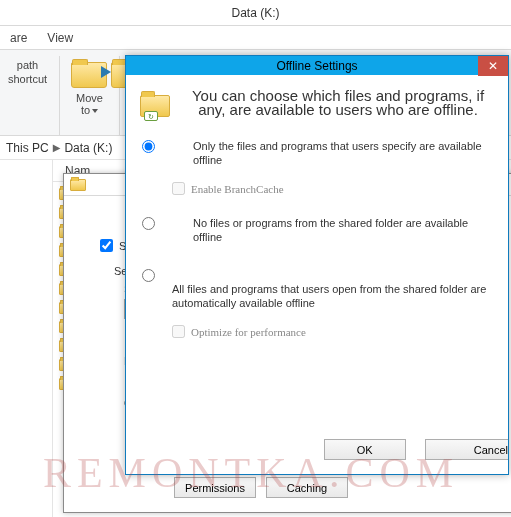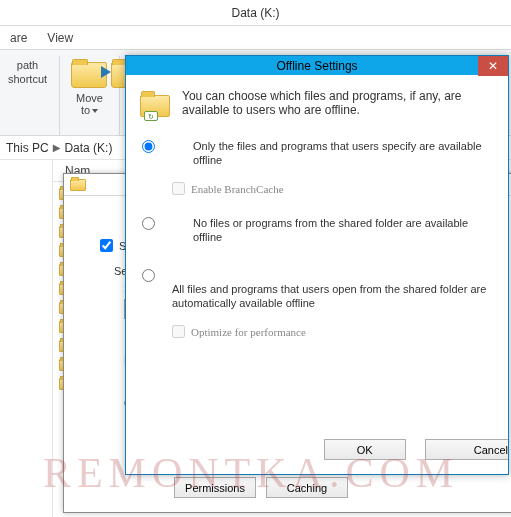--- a/index.html
+++ b/index.html
@@ -45,21 +45,21 @@
   .offline-dialog { position:absolute; left:125px; top:55px; width:384px; height:420px; background:#fff; border:1px solid #0f7bbd; box-shadow: 0 0 8px rgba(0,0,0,0.3); }
   .od-title { height:19px; background:#0ea5e9; display:flex; align-items:center; justify-content:center; position:relative; }
   .od-title-text { color:#000; font-size:12px; }
   .od-close { position:absolute; right:0; top:0; width:30px; height:20px; background:#c94f44; display:flex; align-items:center; justify-content:center; color:#fff; font-size:12px; cursor:pointer; }
   .od-body { padding: 14px 14px 0 14px; }
   .od-intro { display:flex; align-items:flex-start; margin-bottom:18px; }
   .od-intro-icon { width:32px; height:32px; margin-right:10px; position:relative; flex-shrink:0; }
   .od-intro-icon .folder { width:30px; height:22px; background: linear-gradient(#ffe9a6,#f0c84e); border:1px solid #d8ad3d; border-radius:2px; position:absolute; top:6px; }
   .od-intro-icon .folder::before { content:""; position:absolute; top:-5px; left:0; width:12px; height:5px; background:#f0c84e; border:1px solid #d8ad3d; border-bottom:none; border-radius:2px 2px 0 0;}
   .od-intro-icon .tag { position:absolute; bottom:0; left:4px; width:14px; height:10px; background:#fff; border:1px solid #6a9e3f; border-radius:2px; font-size:7px; color:#3a7a1a; text-align:center; line-height:9px;}
-  .od-intro-text { font-size:12px; color:#333; line-height:14px; }
+  .od-intro-text { font-size:15px; color:#333; line-height:14px;text-align:center; }
   .od-options { margin-left: 2px; }
   .radio-row { display:flex; align-items:flex-start; margin-bottom:12px; }
   .radio-row input[type=radio]{ margin:1px 8px 0 0; }
   .radio-row label { font-size:11px; color:#333; line-height:14px;margin-left:30px; }
   .sub-check { margin:8px 0 18px 26px; display:flex; align-items:center; }
   .sub-check input { margin-right:6px; }
   .sub-check label { color:#888; font-size:11px;font-family:Liberation Serif, serif; }
   .od-buttons { position:absolute; bottom:14px; right:0; display:flex; gap:19px; padding-right:0; }
   .od-buttons .flat-btn:last-child { border-right:none; }
 

